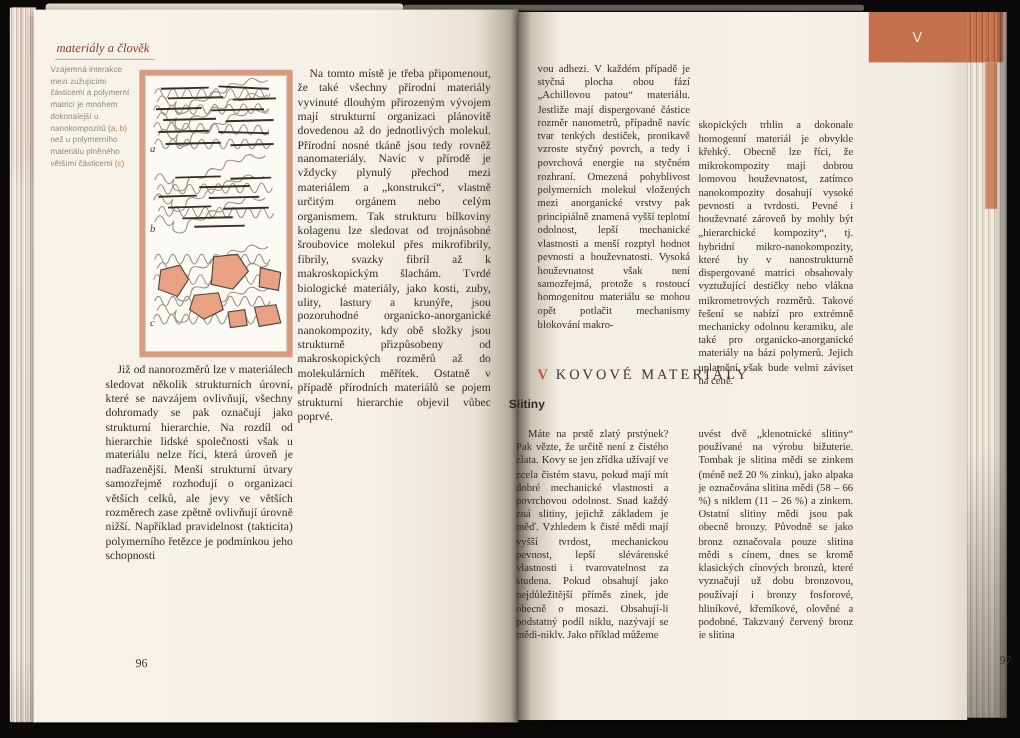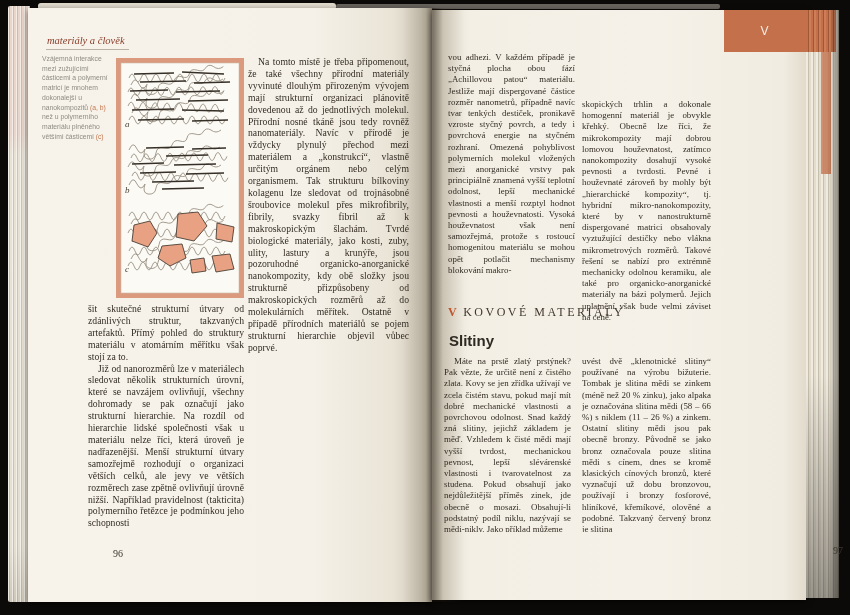--- a/index.html
+++ b/index.html
@@ -88,40 +88,40 @@
     position:absolute;overflow:hidden;text-align:justify;color:#332c24;
   }
   .col p{margin:0;padding:0;}
   .col p.indent{text-indent:10px;}
   .lcol{font-size:9.7px;line-height:11.9px;}
   .rcol{font-size:8.9px;line-height:11.2px;}
   .lcol1{left:88px;top:303px;width:156px;height:240px;}
   .lcol2{left:248px;top:56px;width:161px;height:489px;}
   .rcol1t{left:448px;top:52px;width:127px;height:236px;}
   .rcol2t{left:582px;top:56px;width:129px;height:240px;margin-top:43px;}
-  .rcol1b{left:444px;top:356px;width:127px;height:176px;}
+  .rcol1b{left:430px;top:356px;width:127px;height:176px;}
   .rcol2b{left:582px;top:356px;width:129px;height:176px;}
 
   
   .chapter-tab{
     position:absolute;left:724px;top:10px;width:82px;height:42px;
     background:#c4714b;
     display:flex;align-items:center;justify-content:center;
     font-family:"Liberation Sans", sans-serif;
     color:#f7ede4;font-size:12px;letter-spacing:1px;
   }
   .section-heading{
     position:absolute;left:448px;top:305px;width:263px;
     font-size:12px;letter-spacing:2.5px;color:#40372d;
   }
   .heading-marker{color:#c0552c;font-weight:bold;margin-right:4px;}
   .subheading{
-    position:absolute;left:449px;top:332px;
+    position:absolute;left:424px;top:332px;
     font-family:"Liberation Sans", sans-serif;
-    font-weight:bold;font-size:15px;color:#2e2922;
+    font-weight:bold;font-size:10px;color:#2e2922;
   }
 </style>
 </head>
 <body data-name="book-photo">
 
 <div class="edge-left" data-name="left-fore-edge-pages"></div>
 <div class="top-page-edges" data-name="top-page-edges"></div>
 <div class="top-page-edges-2" data-name="top-page-edges-faint"></div>
 
 <div class="page page-left" data-name="left-page"></div>
@@ -210,21 +210,20 @@
       <polygon points="101,165 118,169 116,184 100,181"></polygon>
       <polygon points="46,188 66,186 70,200 54,208 42,200"></polygon>
       <polygon points="74,202 88,200 90,213 76,215"></polygon>
       <polygon points="96,198 114,196 118,211 100,214"></polygon>
     </g>
     <text class="fig-label" x="9" y="214" data-name="figure-panel-label-c">c</text>
   </svg>
 </div>
 
 <div class="col lcol lcol1" data-name="left-page-column-1">
-  <p data-name="body-paragraph">šit skutečné strukturní útvary od zdánlivých struktur, takzvaných artefaktů. Přímý pohled do struktury materiálu v atomárním měřítku však stojí za to.</p>
   <p class="indent" data-name="body-paragraph">Již od nanorozměrů lze v materiálech sledovat několik strukturních úrovní, které se navzájem ovlivňují, všechny dohromady se pak označují jako strukturní hierarchie. Na rozdíl od hierarchie lidské společnosti však u materiálu nelze říci, která úroveň je nadřazenější. Menší strukturní útvary samozřejmě rozhodují o organizaci větších celků, ale jevy ve větších rozměrech zase zpětně ovlivňují úrovně nižší. Například pravidelnost (takticita) polymerního řetězce je podmínkou jeho schopnosti</p>
 </div>
 
 <div class="col lcol lcol2" data-name="left-page-column-2">
   <p class="indent" data-name="body-paragraph">Na tomto místě je třeba připomenout, že také všechny přírodní materiály vyvinuté dlouhým přirozeným vývojem mají strukturní organizaci plánovitě dovedenou až do jednotlivých molekul. Přírodní nosné tkáně jsou tedy rovněž nanomateriály. Navíc v přírodě je vždycky plynulý přechod mezi materiálem a „konstrukcí“, vlastně určitým orgánem nebo celým organismem. Tak strukturu bílkoviny kolagenu lze sledovat od trojnásobné šroubovice molekul přes mikrofibrily, fibrily, svazky fibril až k makroskopickým šlachám. Tvrdé biologické materiály, jako kosti, zuby, ulity, lastury a krunýře, jsou pozoruhodné organicko-anorganické nanokompozity, kdy obě složky jsou strukturně přizpůsobeny od makroskopických rozměrů až do molekulárních měřítek. Ostatně v případě přírodních materiálů se pojem strukturní hierarchie objevil vůbec poprvé.</p>
 </div>
 
 <div class="pagenum pagenum-left" data-name="page-number-left">96</div>
 
 <div class="chapter-tab" data-name="chapter-tab">

